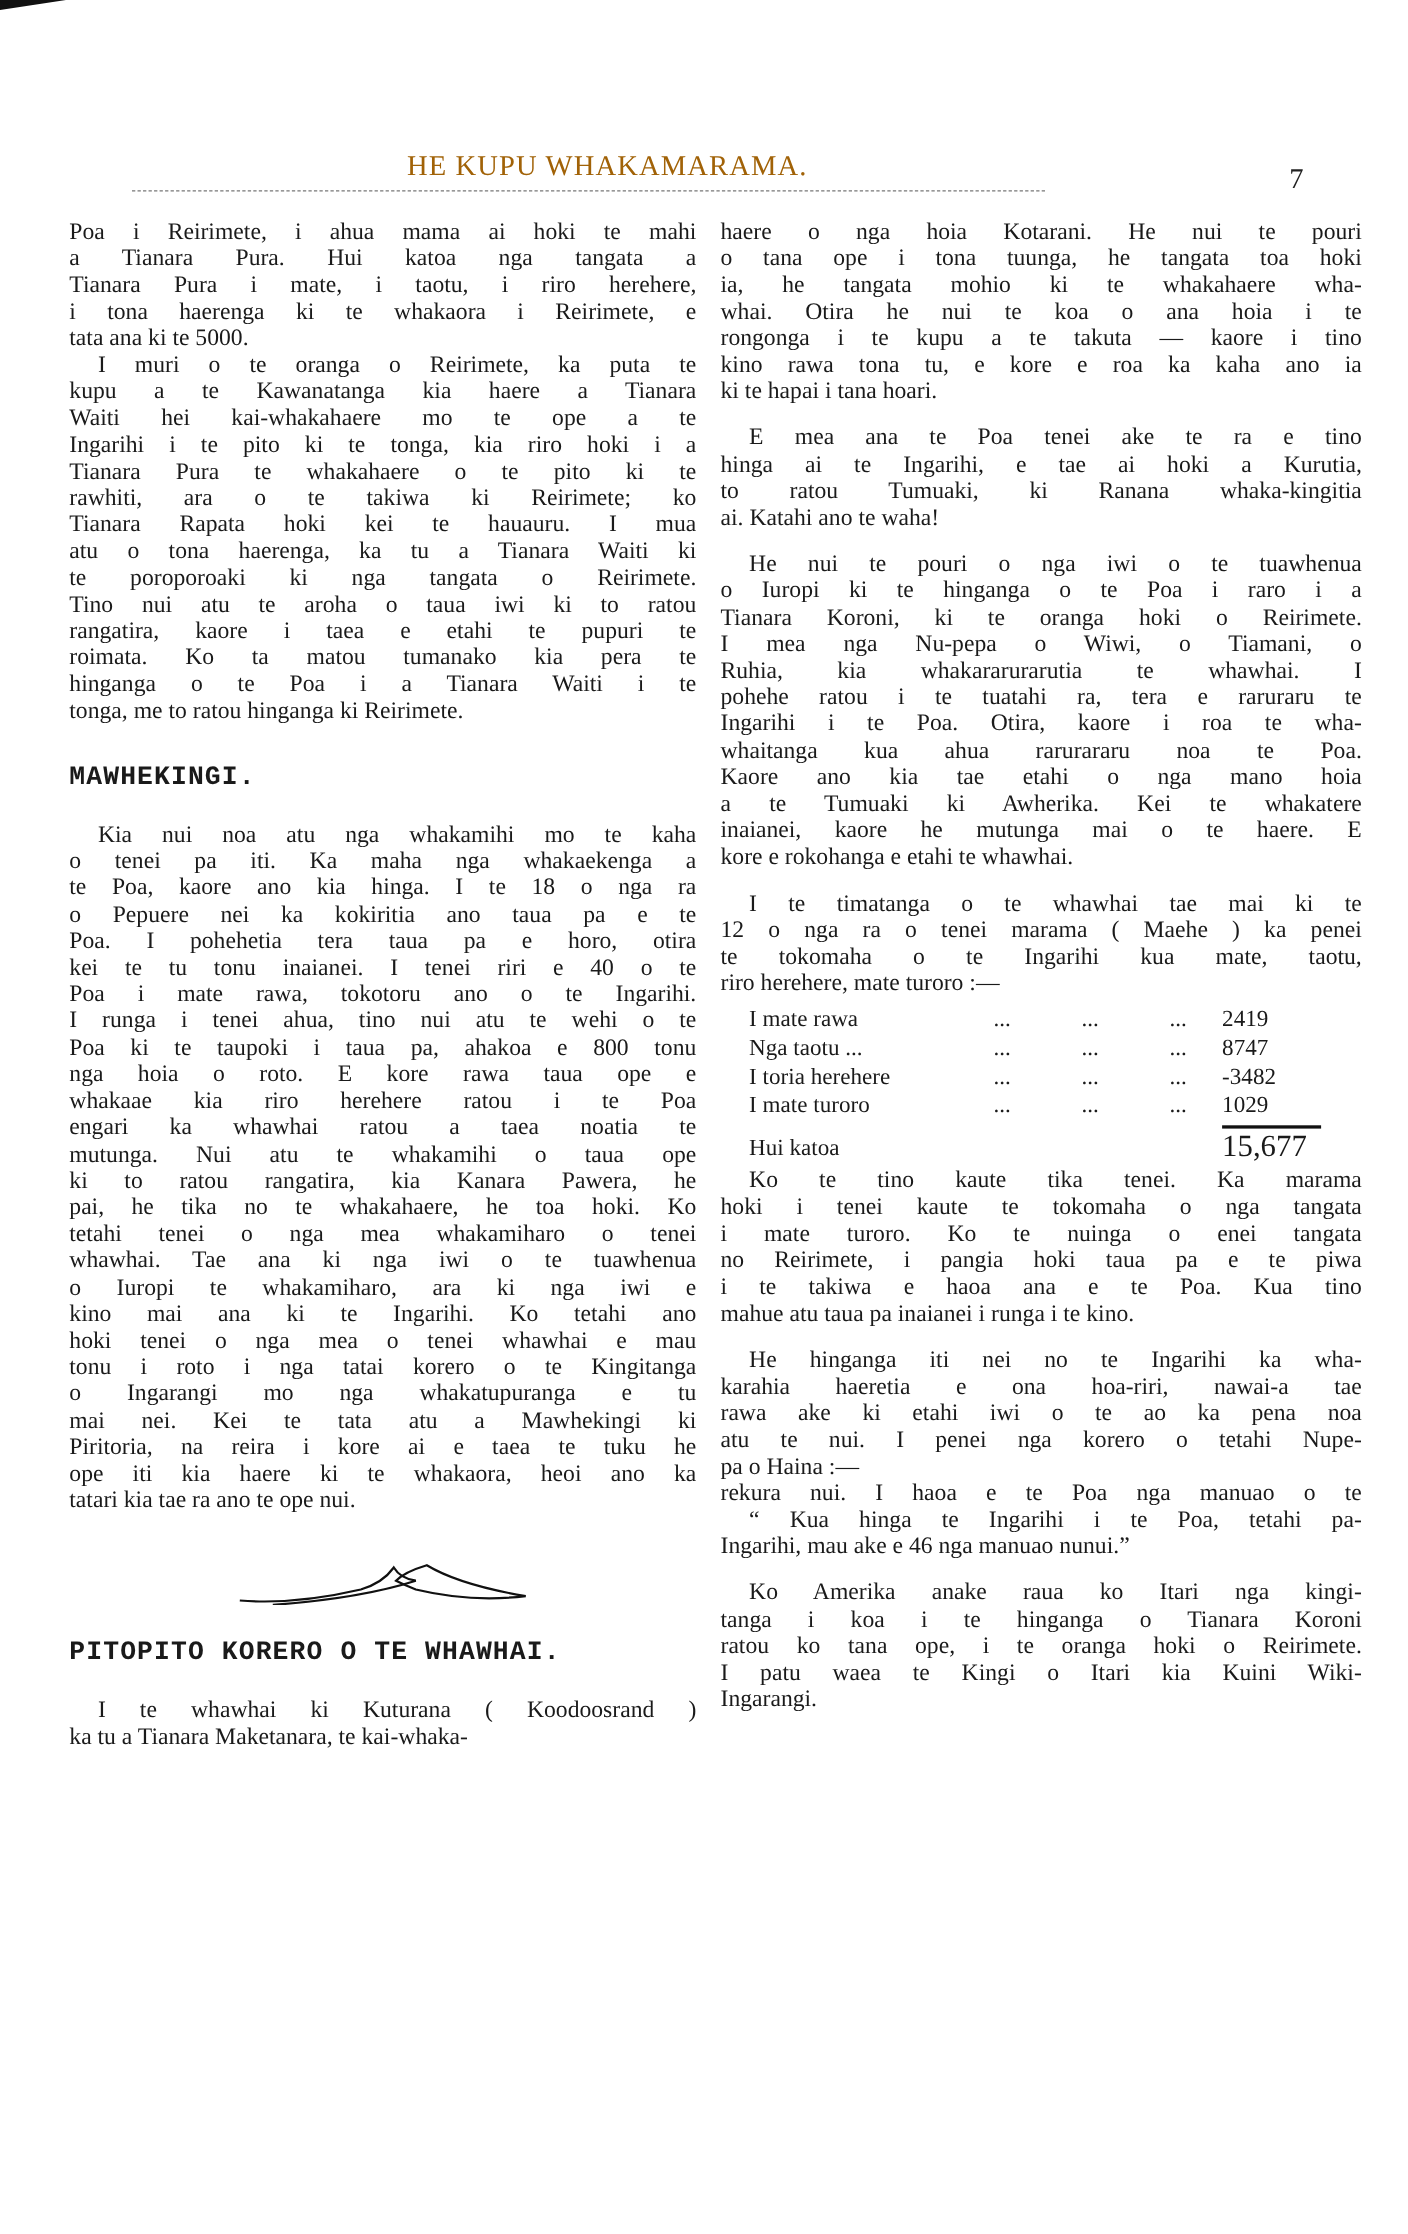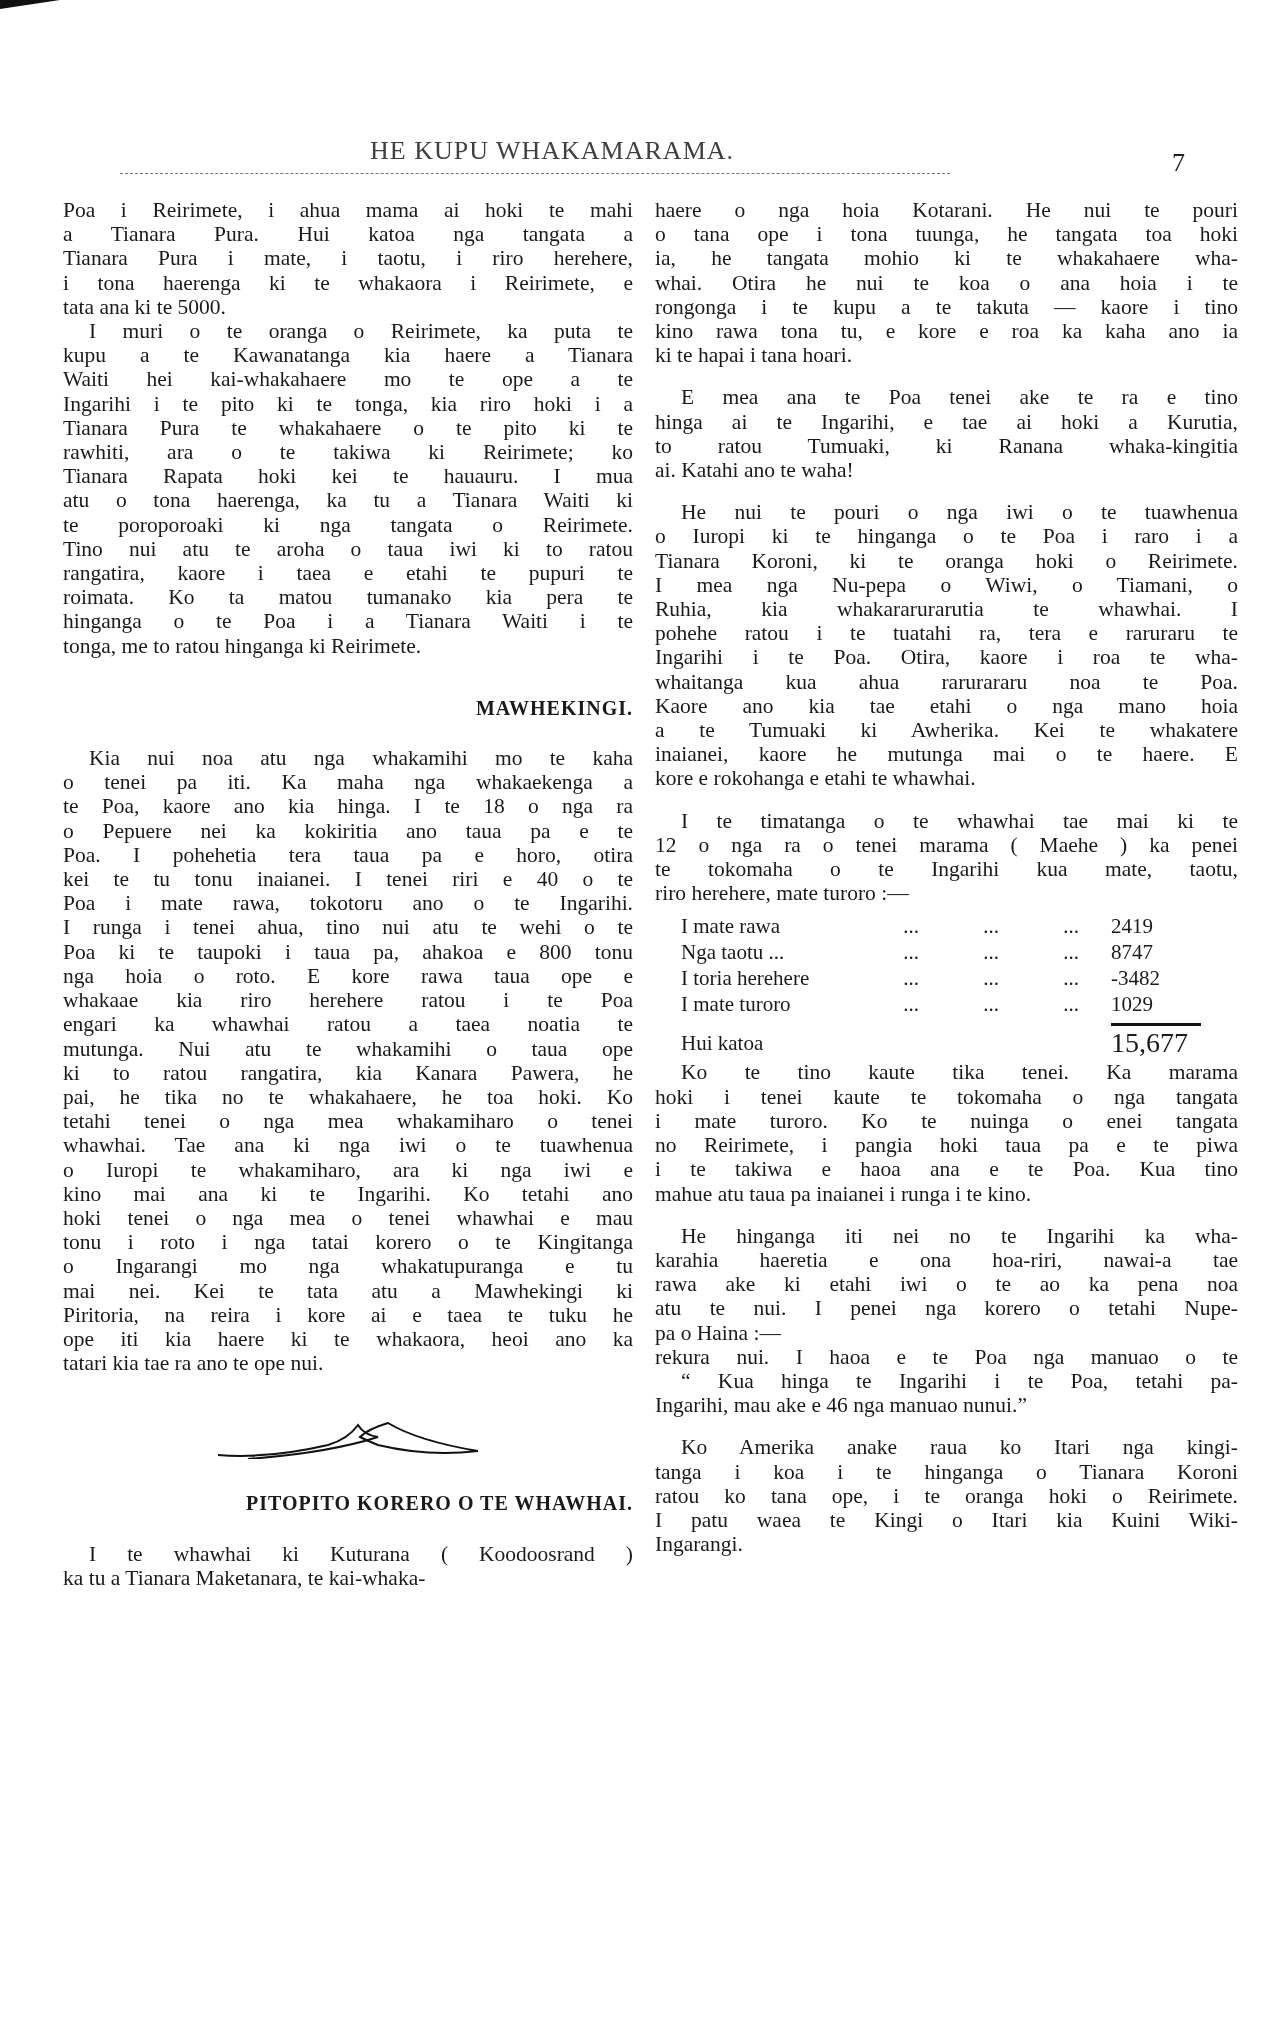--- a/index.html
+++ b/index.html
@@ -1,34 +1,34 @@
 <!DOCTYPE html>
 <html><head>
 <meta charset="utf-8">
 <style>
   html, body { margin: 0; padding: 0; background: #ffffff; }
   body { width: 1280px; height: 2031px; position: relative; overflow: hidden;
          font-family: "Liberation Serif", "DejaVu Serif", serif; color: #1a1a1a; }
   .corner { position: absolute; left: 0; top: 0; width: 60px; height: 10px; }
   .running-head { position: absolute; top: 136px; left: 0; width: 1280px; height: 40px; }
   .running-title { position: absolute; left: 370px; top: 0; font-size: 26px; letter-spacing: 1px;
-                   font-family: "Liberation Serif", serif; color: #404040; }
+                   font-family: "Liberation Serif", serif; color: #a16207; }
   .page-number { position: absolute; left: 1172px; top: 12px; font-size: 26px; color: #222; }
   .head-rule { position: absolute; left: 120px; top: 37px; width: 830px; height: 0;
                border-top: 1.5px dashed #777; }
   .col { position: absolute; top: 198px; width: 570px; font-size: 21.5px; line-height: 24.2px;
          text-align: justify; }
   .col-left { left: 63px; }
   .col-right { left: 655px; width: 583px; }
   .line { display: block; white-space: nowrap; text-align-last: justify; }
   .line.last { text-align-last: left; }
   .indent { padding-left: 26px; }
   .para-gap { height: 18px; }
-  .section-heading { text-align: right; font-family: Liberation Serif, serif;
-                     font-weight: bold; font-size: 20px; letter-spacing: 1px; margin: 38px 0 26px; }
+  .section-heading { text-align: left; font-family: Liberation Mono, monospace;
+                     font-weight: bold; font-size: 24px; letter-spacing: 1px; margin: 38px 0 26px; }
   .ornament { display: block; margin: 40px auto 30px; }
   .tally { margin: 8px 0 4px 26px; width: 520px; font-size: 21px; }
   .tally-row { display: flex; justify-content: space-between; line-height: 26px; }
   .tally-label { flex: 0 0 190px; }
   .tally-dots { flex: 1; display: flex; justify-content: space-around; }
   .tally-value { flex: 0 0 90px; }
   .tally-rule { margin-left: auto; width: 90px; border-top: 3px solid #111; margin-top: 6px; margin-bottom: 4px; }
   .tally-total .tally-value { font-size: 28px; }
 </style>
 </head>

